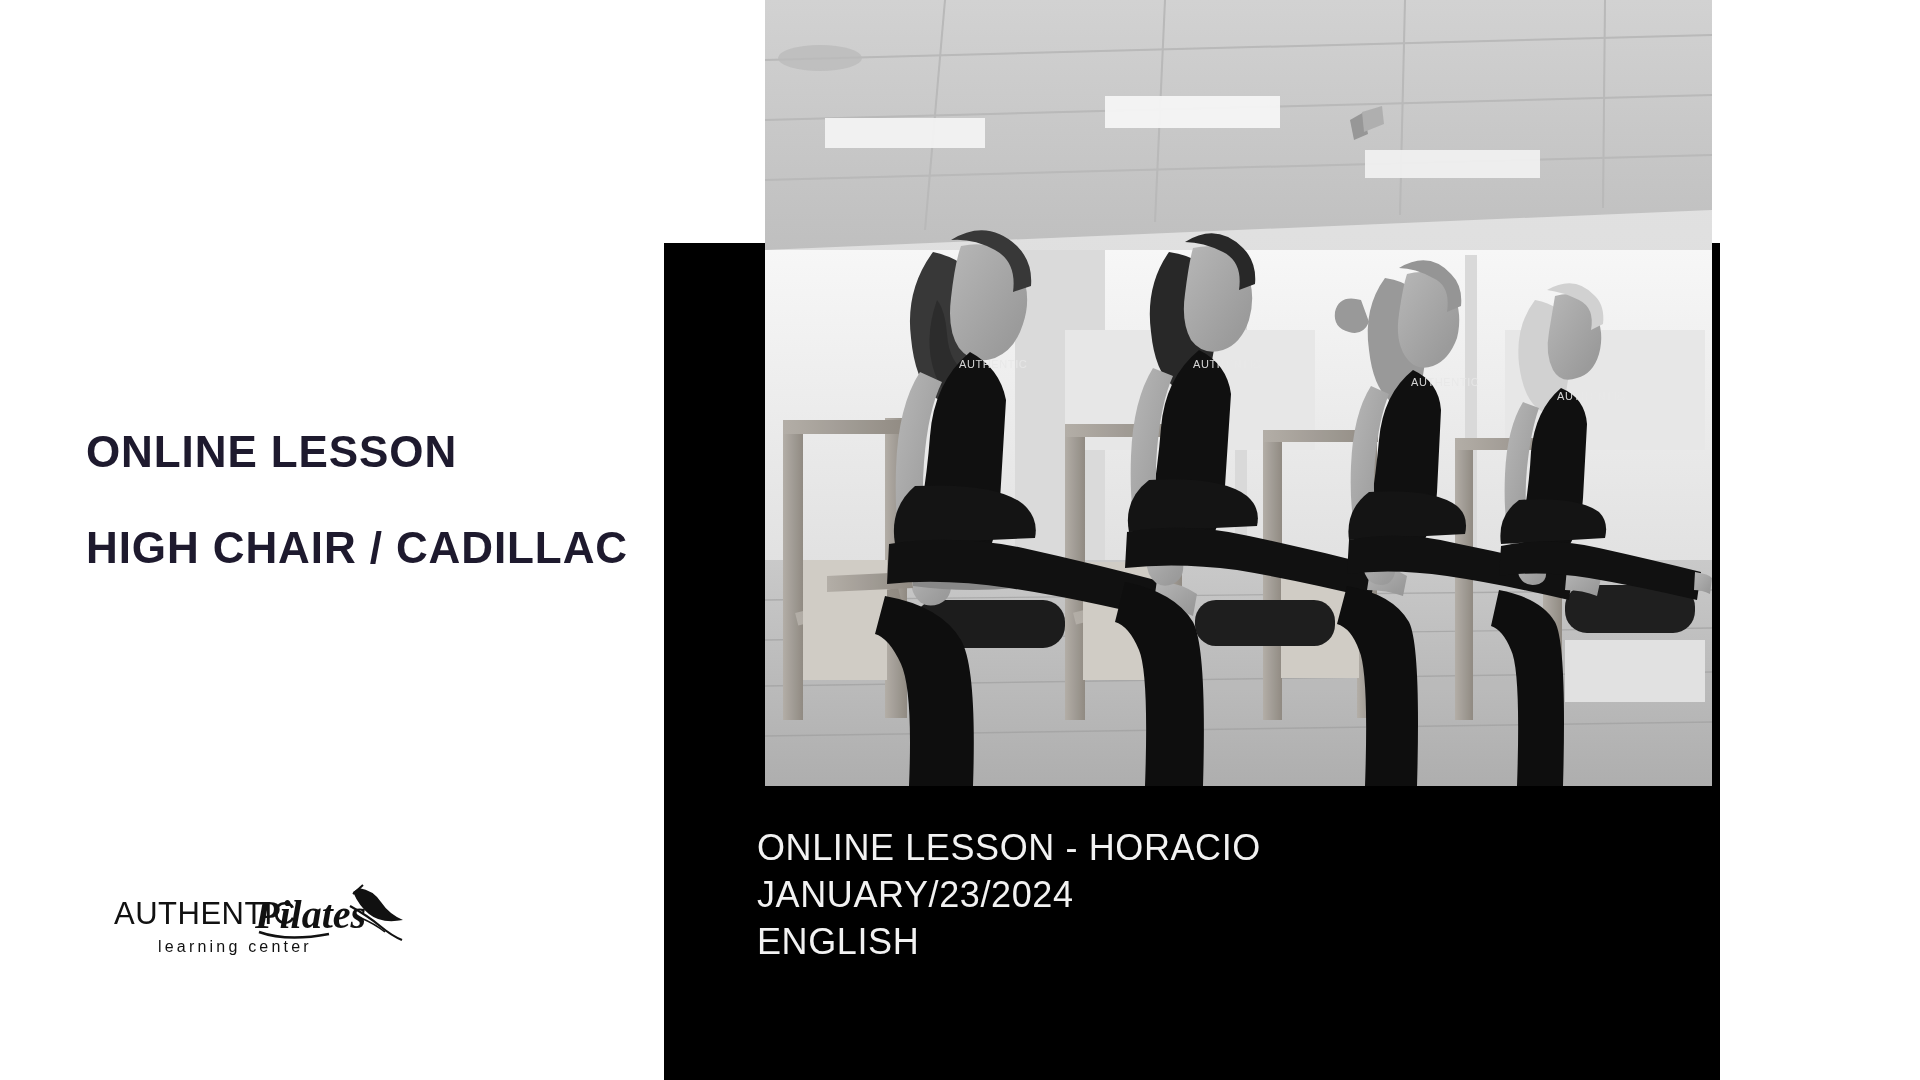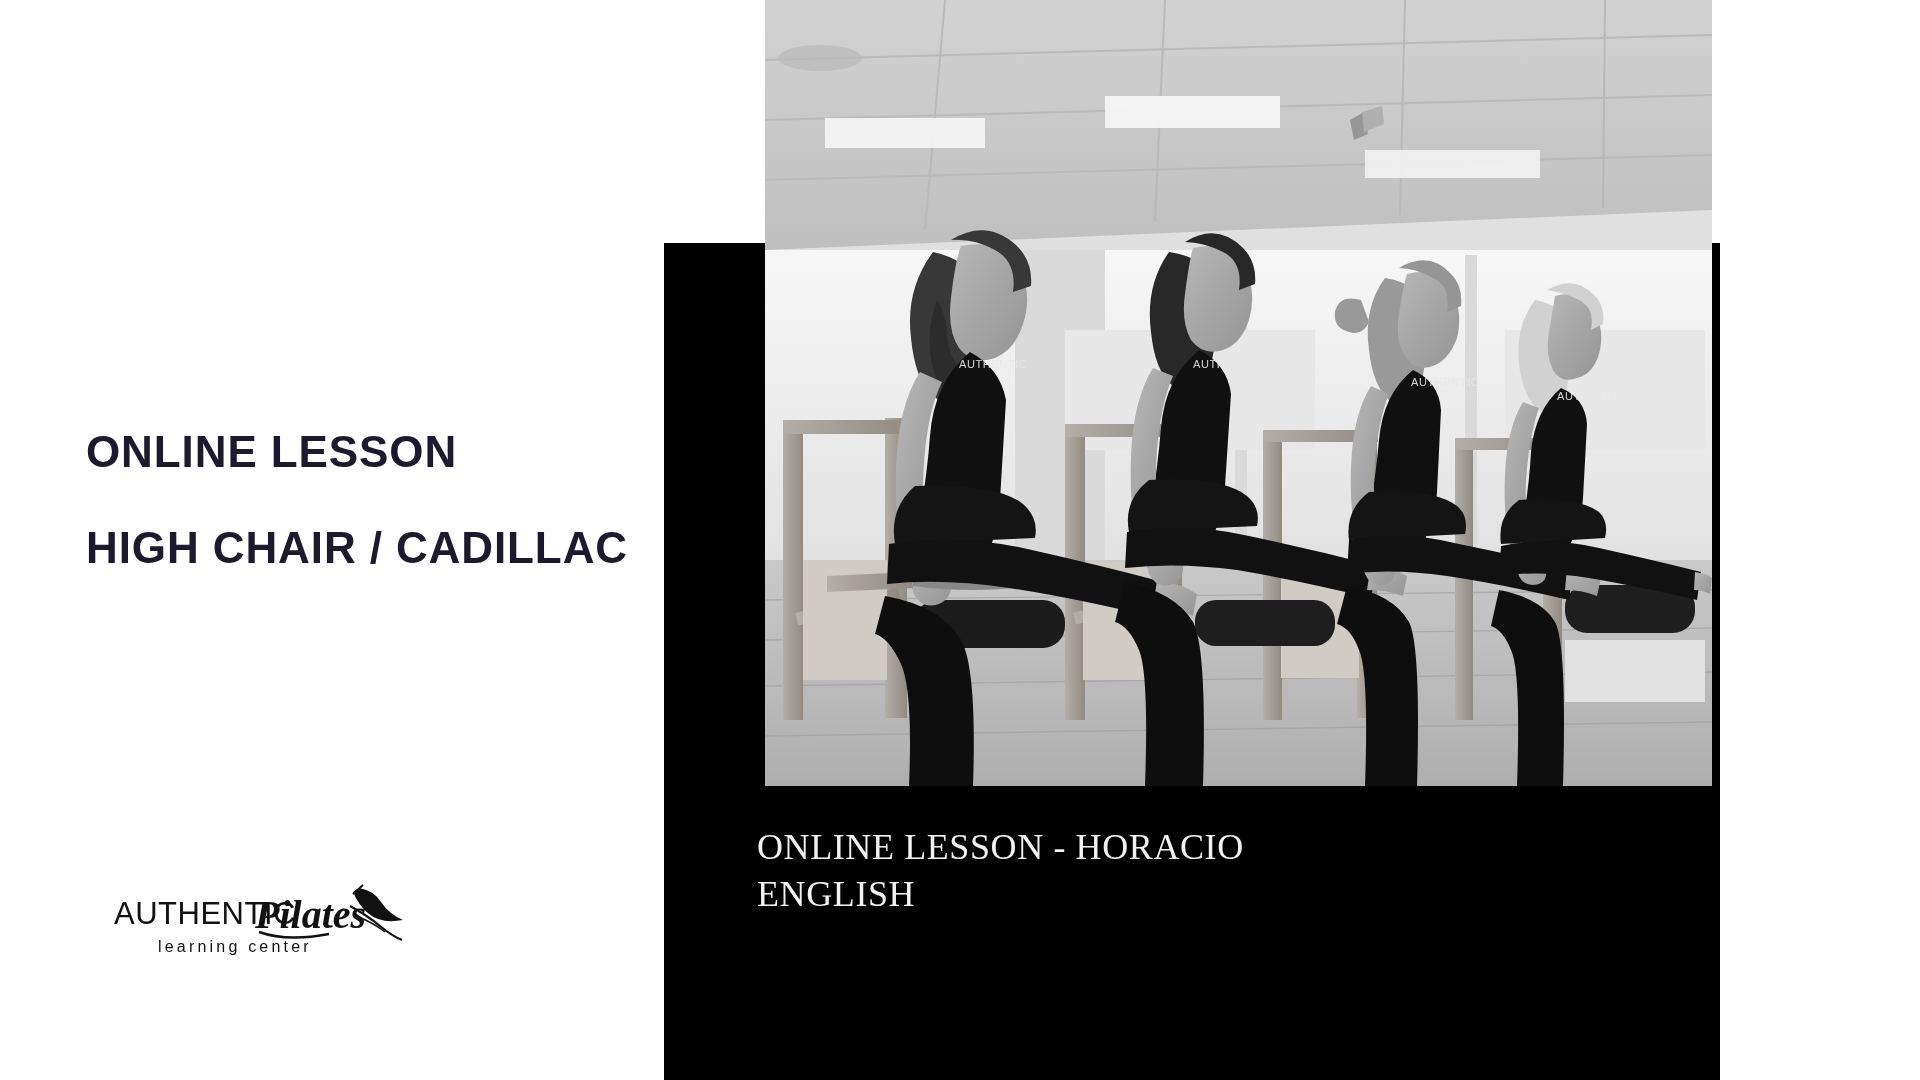--- a/index.html
+++ b/index.html
@@ -75,21 +75,21 @@
 
   
   .caption {
     position: absolute;
     left: 757px;
     top: 824px;
     width: 700px;
   }
   .caption-line {
     display: block;
-    font-family: Liberation Serif, serif;
+    font-family: Liberation Sans, sans-serif;
     font-weight: 300;
     font-size: 36px;
     line-height: 47px;
     letter-spacing: 0.6px;
     color: #f2f2f2;
     white-space: nowrap;
   }
 </style>
 </head>
 <body>
@@ -272,16 +272,17 @@
         <path d="M238 26 q18 10 30 20 q12 10 22 14" stroke-width="2.2"></path>
         <path d="M241 14 l10 -9" stroke-width="2"></path>
         <path d="M249 38 q14 6 24 14" stroke-width="1.6"></path>
       </g>
       <text x="46" y="72" font-family="Liberation Sans, sans-serif" font-size="16" letter-spacing="3.2" fill="#111111">learning center</text>
     </svg>
   </div>
 
   <div class="caption">
     <span class="caption-line">ONLINE LESSON - HORACIO</span>
+    <span class="caption-line">JANUARY/23/2024</span>
     <span class="caption-line">ENGLISH</span>
   </div>
 
 </div>
 
 </body></html>

